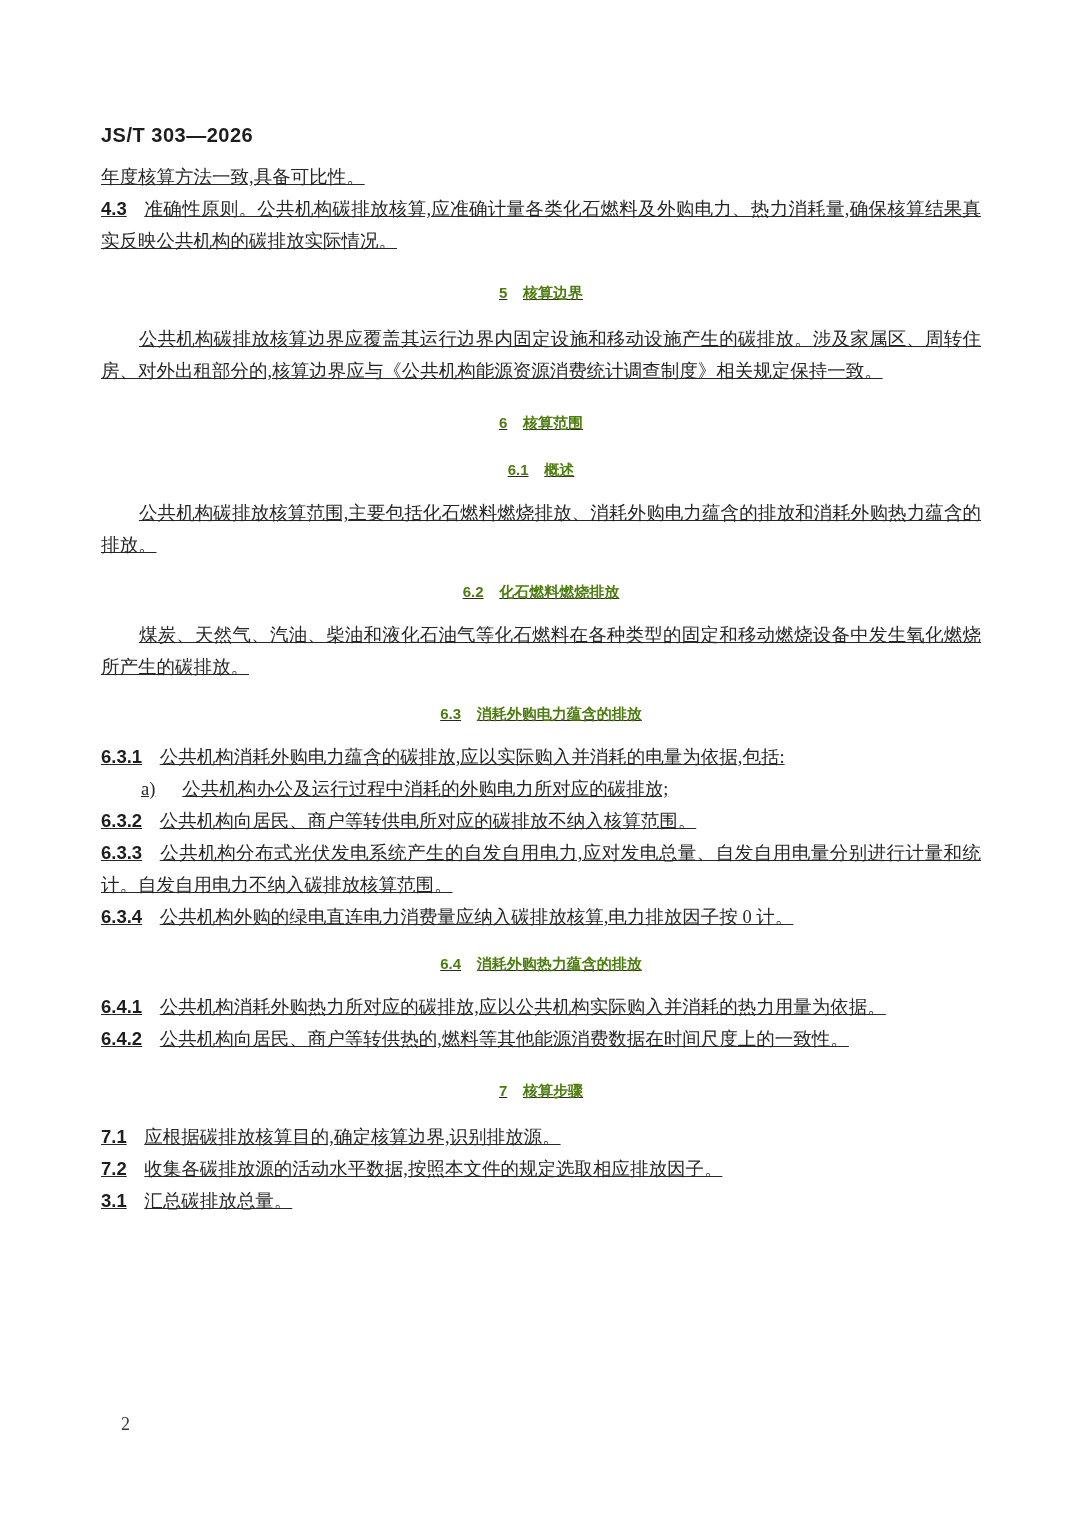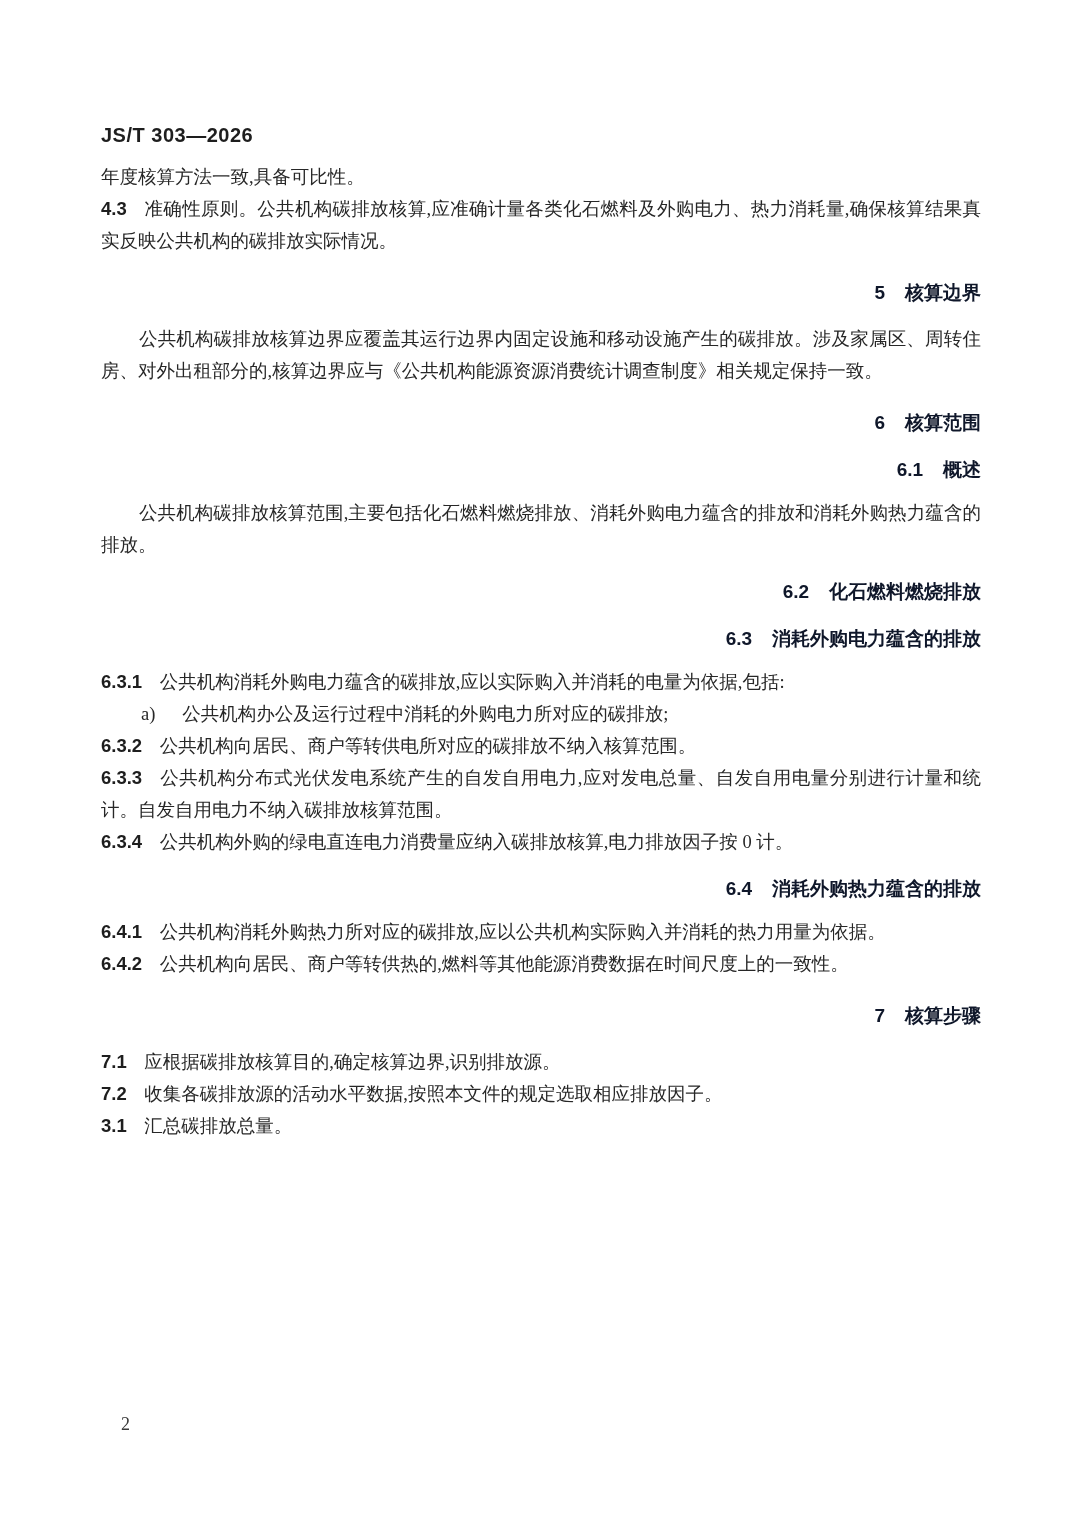--- a/index.html
+++ b/index.html
@@ -27,29 +27,30 @@
     font-size: 20px;
     letter-spacing: 0.5px;
     color: #1e1e1e;
   }
   .content {
     margin-top: 14px;
     font-family: "Liberation Serif", serif;
     font-size: 18.5px;
     line-height: 32px;
     text-align: justify;
+    text-decoration: underline;
   }
   .content p { margin: 0; }
   .para-indent { text-indent: 2.05em; }
   .heading {
     font-family: "Liberation Sans", sans-serif;
     font-weight: 700;
-    font-size: 19px;
-    color: #0f172a;
-    text-align: right;
+    font-size: 15px;
+    color: #4d7c0f;
+    text-align: center;
   }
   .h1 { margin-top: 20px !important; margin-bottom: 14px !important; }
   .h2 { margin-top: 15px !important; margin-bottom: 11px !important; }
   .heading .num { margin-right: 1.05em; }
   .clause .num {
     font-family: "Liberation Sans", sans-serif;
     font-weight: 700;
     color: #1e1e1e;
     margin-right: 0.95em;
   }
@@ -72,20 +73,21 @@
     <div class="doc-number">JS/T 303—2026</div>
     <div class="content" id="doc-content">
         <p class="para">年度核算方法一致,具备可比性。</p>
         <p class="clause"><span class="num">4.3</span><span class="text">准确性原则。公共机构碳排放核算,应准确计量各类化石燃料及外购电力、热力消耗量,确保核算结果真实反映公共机构的碳排放实际情况。</span></p>
         <p class="heading h1"><span class="num">5</span><span class="title">核算边界</span></p>
         <p class="para para-indent">公共机构碳排放核算边界应覆盖其运行边界内固定设施和移动设施产生的碳排放。涉及家属区、周转住房、对外出租部分的,核算边界应与《公共机构能源资源消费统计调查制度》相关规定保持一致。</p>
         <p class="heading h1"><span class="num">6</span><span class="title">核算范围</span></p>
         <p class="heading h2"><span class="num">6.1</span><span class="title">概述</span></p>
         <p class="para para-indent">公共机构碳排放核算范围,主要包括化石燃料燃烧排放、消耗外购电力蕴含的排放和消耗外购热力蕴含的排放。</p>
         <p class="heading h2"><span class="num">6.2</span><span class="title">化石燃料燃烧排放</span></p>
+        <p class="para para-indent">煤炭、天然气、汽油、柴油和液化石油气等化石燃料在各种类型的固定和移动燃烧设备中发生氧化燃烧所产生的碳排放。</p>
         <p class="heading h2"><span class="num">6.3</span><span class="title">消耗外购电力蕴含的排放</span></p>
         <p class="clause"><span class="num">6.3.1</span><span class="text">公共机构消耗外购电力蕴含的碳排放,应以实际购入并消耗的电量为依据,包括:</span></p>
         <p class="list-item"><span class="marker">a)</span><span class="text">公共机构办公及运行过程中消耗的外购电力所对应的碳排放;</span></p>
         <p class="clause"><span class="num">6.3.2</span><span class="text">公共机构向居民、商户等转供电所对应的碳排放不纳入核算范围。</span></p>
         <p class="clause"><span class="num">6.3.3</span><span class="text">公共机构分布式光伏发电系统产生的自发自用电力,应对发电总量、自发自用电量分别进行计量和统计。自发自用电力不纳入碳排放核算范围。</span></p>
         <p class="clause"><span class="num">6.3.4</span><span class="text">公共机构外购的绿电直连电力消费量应纳入碳排放核算,电力排放因子按 0 计。</span></p>
         <p class="heading h2"><span class="num">6.4</span><span class="title">消耗外购热力蕴含的排放</span></p>
         <p class="clause"><span class="num">6.4.1</span><span class="text">公共机构消耗外购热力所对应的碳排放,应以公共机构实际购入并消耗的热力用量为依据。</span></p>
         <p class="clause"><span class="num">6.4.2</span><span class="text">公共机构向居民、商户等转供热的,燃料等其他能源消费数据在时间尺度上的一致性。</span></p>
         <p class="heading h1"><span class="num">7</span><span class="title">核算步骤</span></p>

